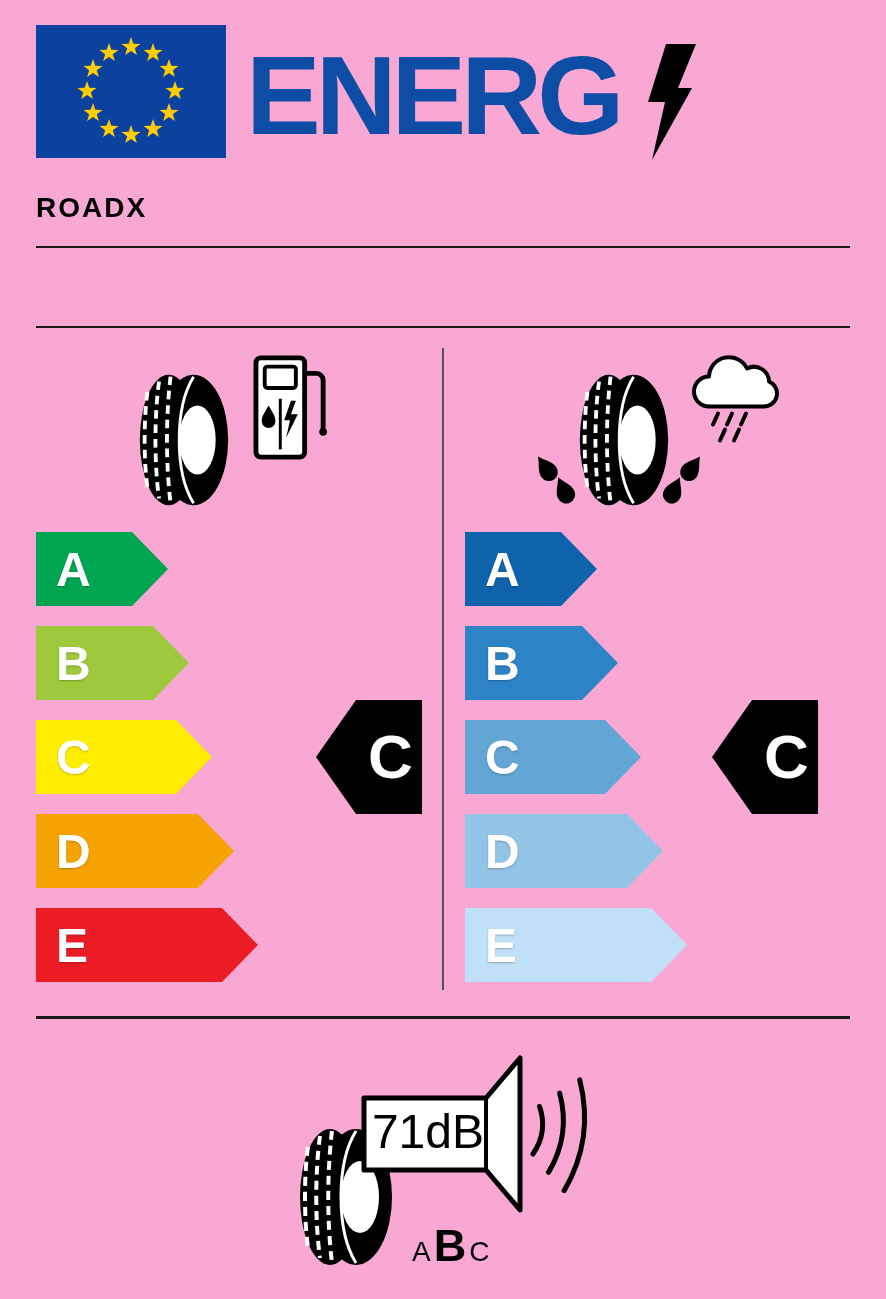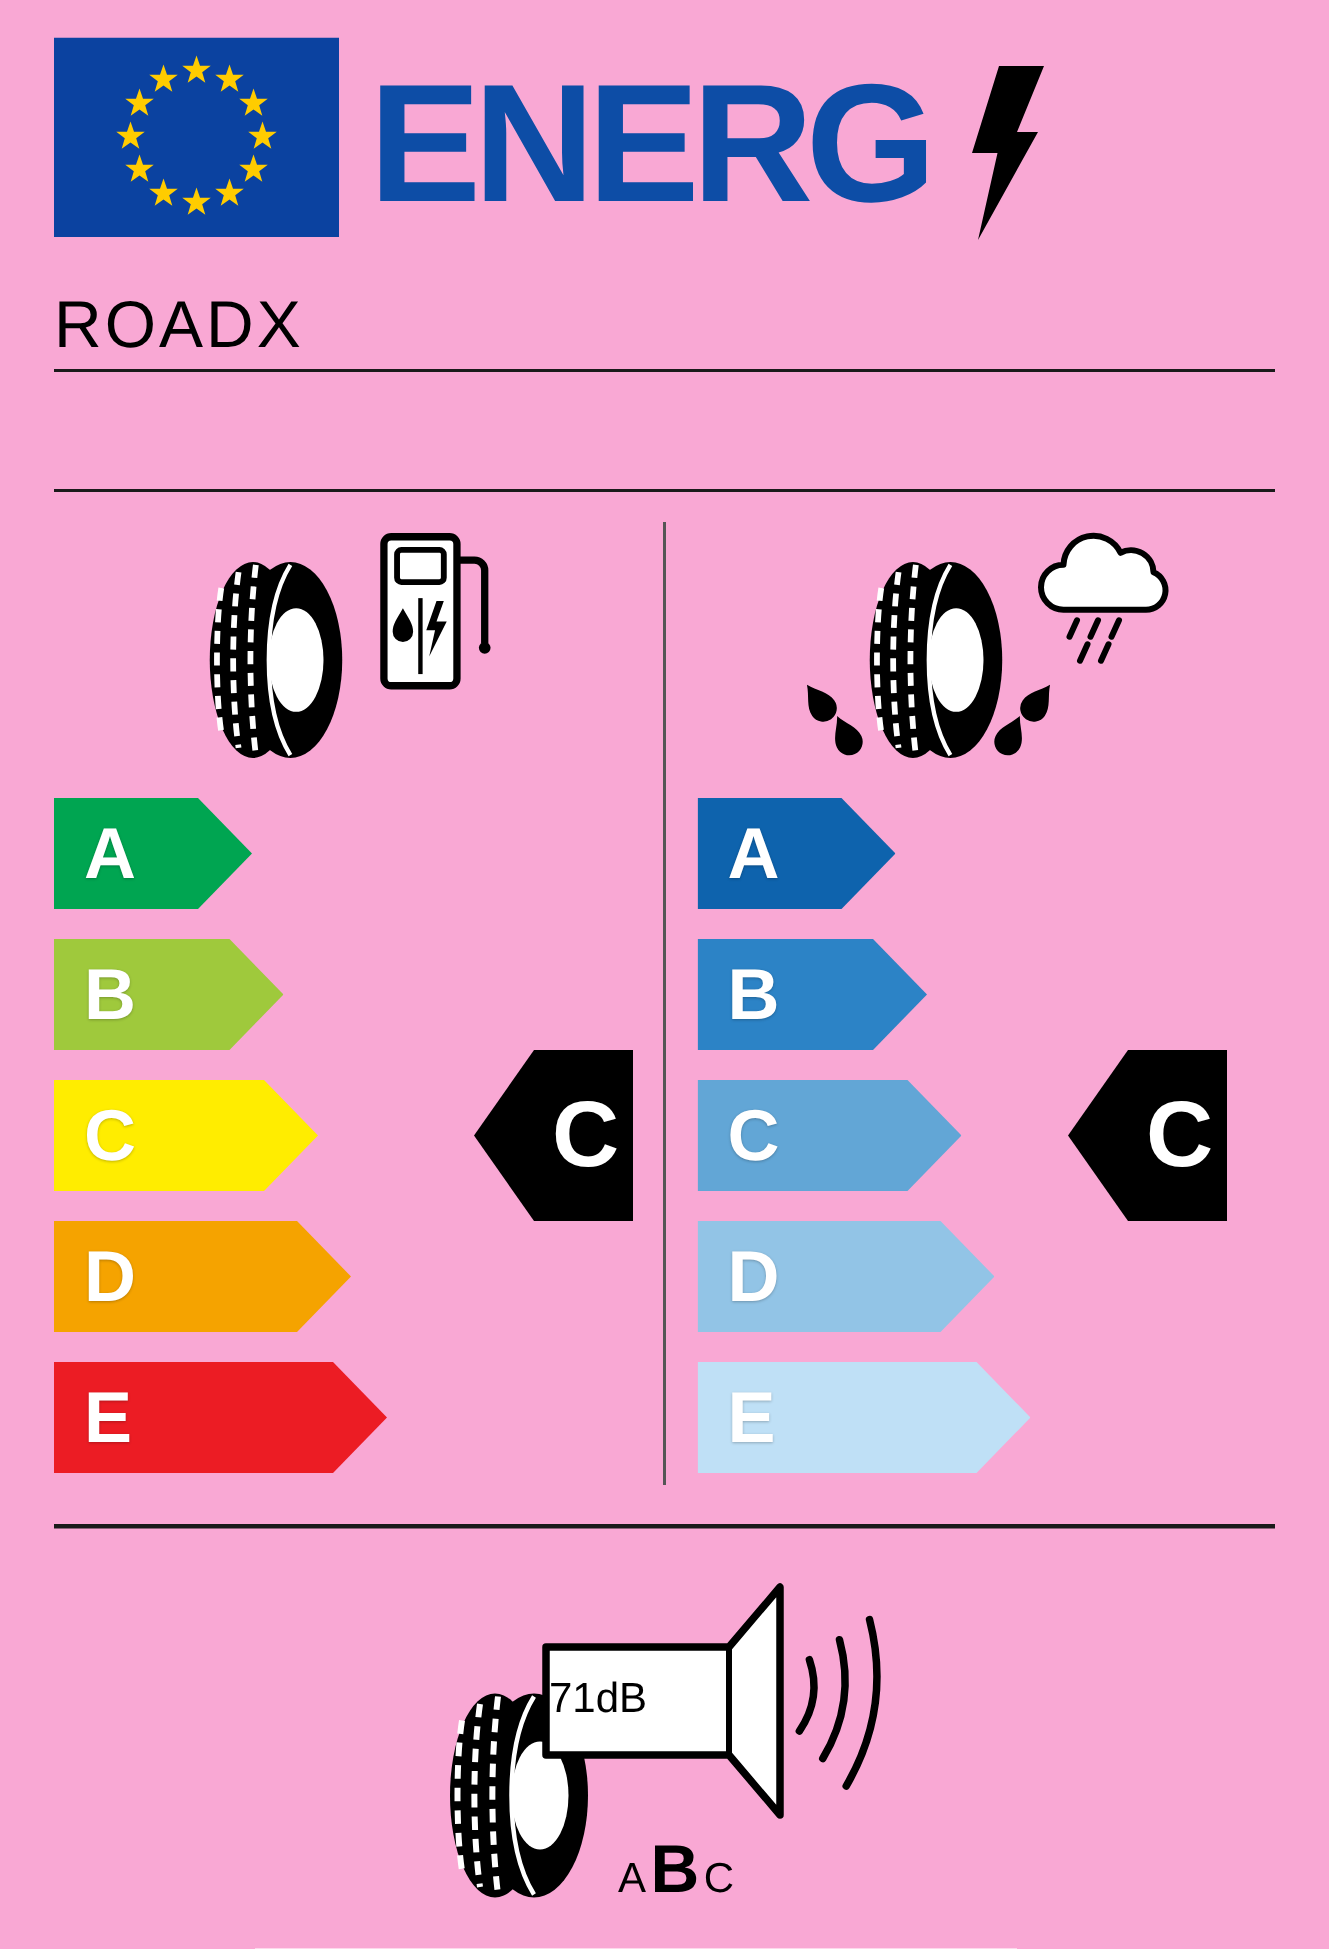--- a/index.html
+++ b/index.html
@@ -9,21 +9,21 @@
     font-family:"Liberation Sans", sans-serif; overflow:hidden; color:#000;
   }
   .abs { position:absolute; }
 
   
   .energ {
     left:246px; top:40px; font-size:112px; font-weight:700;
     color:#0d4da6; letter-spacing:-5px; line-height:1; white-space:nowrap;
   }
   .bolt { left:642px; top:44px; }
-  .brand { left:36px; top:192px; font-size:44px; font-weight:400; letter-spacing:2px; }
+  .brand { left:36px; top:192px; font-size:28px; font-weight:700; letter-spacing:2px; }
 
   .rule { left:36px; width:814px; height:2px; background:#1a1a1a; }
   .rule.r1 { top:246px; }
   .rule.r2 { top:326px; }
   .rule.r3 { top:1016px; height:3px; }
   .vdiv { left:442px; top:348px; width:2px; height:642px; background:#555; }
 
   
   .icon-tire-fuel  { left:136px; top:370px; }
   .icon-pump       { left:252px; top:352px; }
@@ -56,21 +56,21 @@
     display:flex; align-items:center;
     clip-path: polygon(0 50%, 40px 0, 100% 0, 100% 100%, 40px 100%);
   }
   .rating-arrow span { font-size:62px; font-weight:700; margin-left:52px; line-height:1; }
   .rating-arrow.fuel { left:316px; top:700px; }
   .rating-arrow.wet  { left:712px; top:700px; }
 
   
   .noise-value {
     left:366px; top:1100px; width:118px; height:64px; line-height:64px;
-    text-align:left; font-size:28px; color:#000;
+    text-align:right; font-size:48px; color:#000;
   }
   .noise-classes { left:412px; top:1220px; display:flex; align-items:baseline; gap:3px; }
   .nc { font-size:28px; font-weight:400; }
   .nc.active { font-size:45px; font-weight:700; }
 </style>
 </head>
 <body>
 
 <svg width="0" height="0" style="position:absolute">
   <defs>

